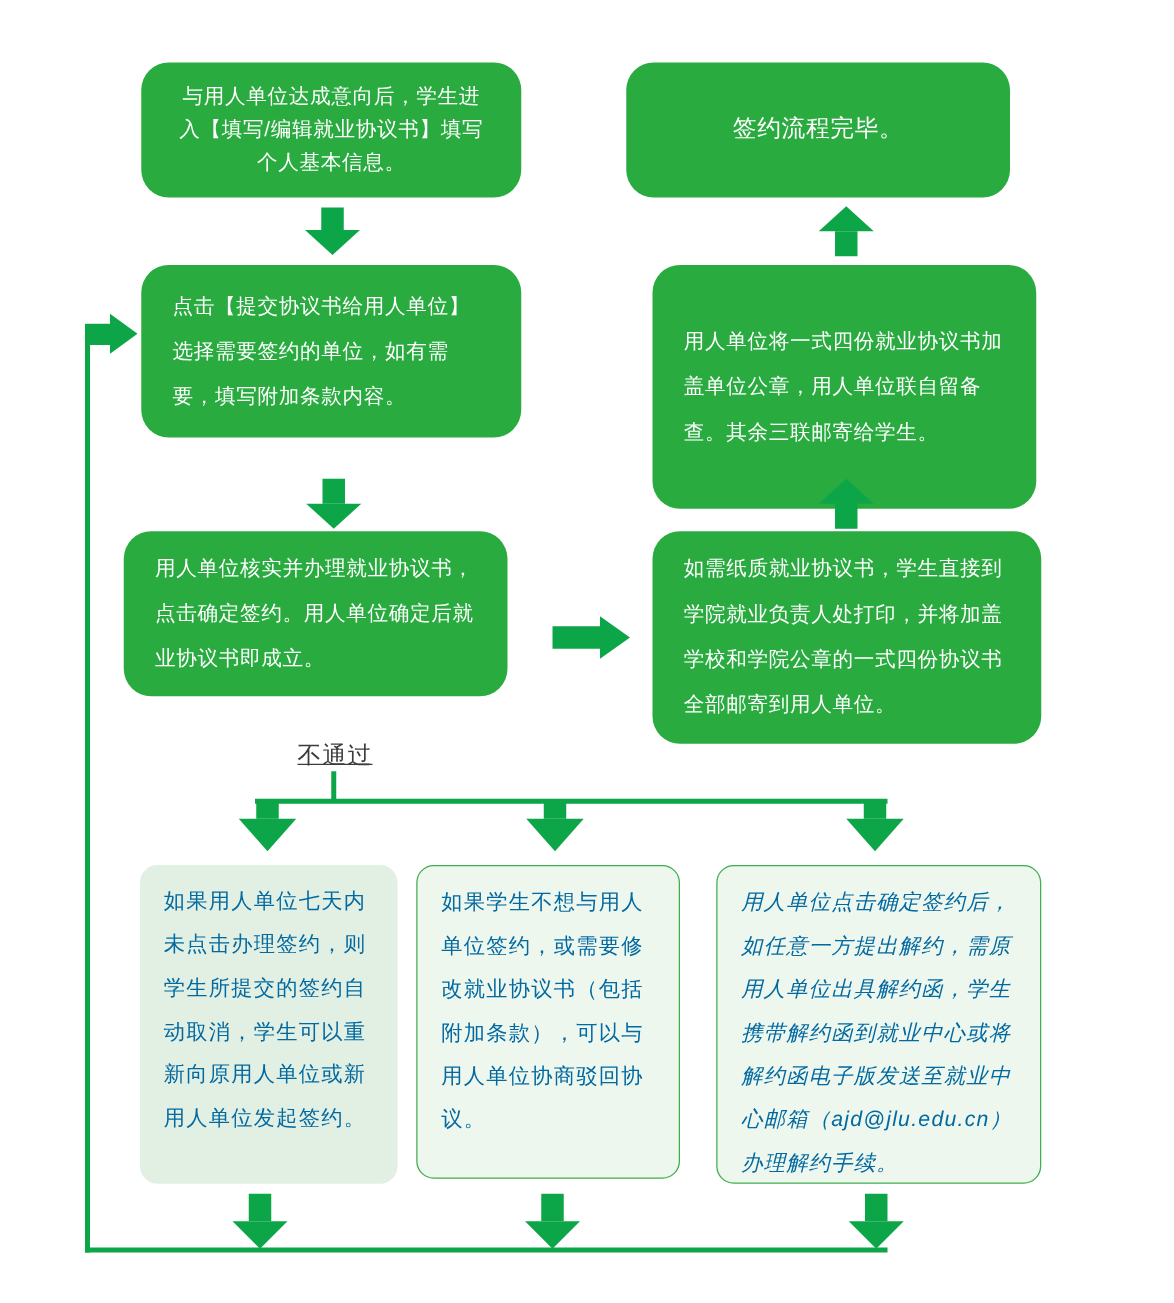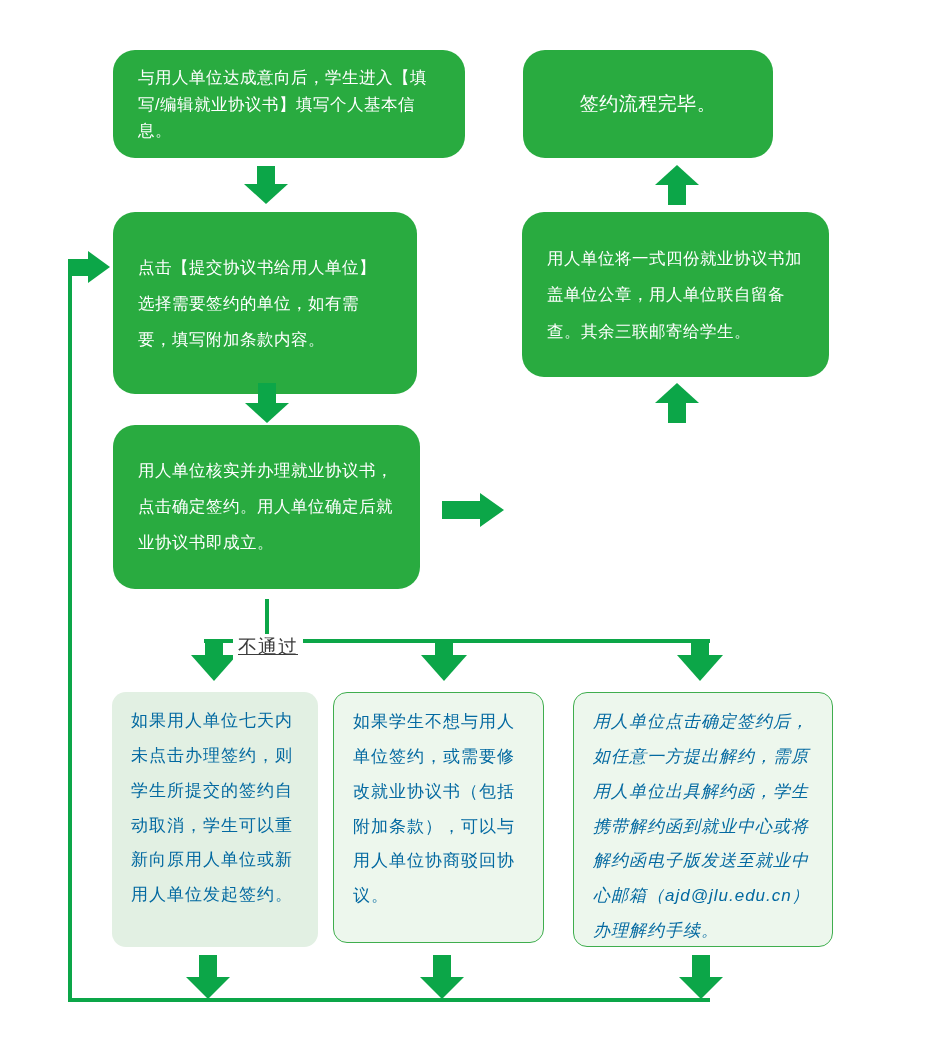--- a/index.html
+++ b/index.html
@@ -56,40 +56,43 @@
     text-decoration:underline;
     padding:0 5px;
     z-index:2;
   }
 </style>
 </head>
 <body>
 
 <div class="canvas">
 
-  <div class="gbox tight" style="left:113px;top:50px;width:352px;height:108px;">
+  <div class="gbox tight" style="left:113px;top:50px;width:304px;height:108px;text-align:center;">
     <span>与用人单位达成意向后，学生进入【填写/编辑就业协议书】填写个人基本信息。</span>
   </div>
 
-  <div class="gbox" style="left:113px;top:212px;width:304px;height:182px;">
+  <div class="gbox" style="left:113px;top:212px;width:304px;height:138px;">
     <span>点击【提交协议书给用人单位】选择需要签约的单位，如有需要，填写附加条款内容。</span>
   </div>
 
-  <div class="gbox" style="left:113px;top:425px;width:307px;height:164px;font-family:Liberation Serif, serif;">
+  <div class="gbox" style="left:99px;top:425px;width:307px;height:132px;">
     <span>用人单位核实并办理就业协议书，点击确定签约。用人单位确定后就业协议书即成立。</span>
   </div>
 
-  <div class="gbox center" style="left:523px;top:50px;width:250px;height:108px;">
+  <div class="gbox center" style="left:501px;top:50px;width:307px;height:108px;">
     <span>签约流程完毕。</span>
   </div>
 
-  <div class="gbox" style="left:522px;top:212px;width:307px;height:165px;">
+  <div class="gbox" style="left:522px;top:212px;width:307px;height:195px;">
     <span>用人单位将一式四份就业协议书加盖单位公章，用人单位联自留备查。其余三联邮寄给学生。</span>
   </div>
 
+  <div class="gbox" style="left:522px;top:425px;width:311px;height:170px;">
+    <span>如需纸质就业协议书，学生直接到学院就业负责人处打印，并将加盖学校和学院公章的一式四份协议书全部邮寄到用人单位。</span>
+  </div>
 
   <div class="arr" style="left:244px;top:166px;width:44px;height:38px;">
     <i class="st" style="left:13px;top:0;width:18px;height:18px;"></i>
     <i class="hd" style="left:0;top:18px;border-left:22px solid transparent;border-right:22px solid transparent;border-top:20px solid #0CA648;"></i>
   </div>
 
   <div class="arr" style="left:245px;top:383px;width:44px;height:40px;">
     <i class="st" style="left:13px;top:0;width:18px;height:20px;"></i>
     <i class="hd" style="left:0;top:20px;border-left:22px solid transparent;border-right:22px solid transparent;border-top:20px solid #0CA648;"></i>
   </div>
@@ -103,21 +106,21 @@
     <i class="hd" style="left:0;top:0;border-left:22px solid transparent;border-right:22px solid transparent;border-bottom:20px solid #0CA648;"></i>
     <i class="st" style="left:13px;top:20px;width:18px;height:20px;"></i>
   </div>
 
   <div class="arr" style="left:655px;top:165px;width:44px;height:40px;">
     <i class="hd" style="left:0;top:0;border-left:22px solid transparent;border-right:22px solid transparent;border-bottom:20px solid #0CA648;"></i>
     <i class="st" style="left:13px;top:20px;width:18px;height:20px;"></i>
   </div>
 
   <div class="ln" style="left:265px;top:599px;width:4px;height:42px;"></div>
-  <div class="branch-label" style="left:233px;top:634px;">不通过</div>
+  <div class="branch-label" style="left:233px;top:591px;">不通过</div>
   <div class="ln" style="left:204px;top:639px;width:506px;height:4px;"></div>
 
   <div class="arr" style="left:191px;top:642px;width:46px;height:39px;">
     <i class="st" style="left:14px;top:0;width:18px;height:13px;"></i>
     <i class="hd" style="left:0;top:13px;border-left:23px solid transparent;border-right:23px solid transparent;border-top:26px solid #0CA648;"></i>
   </div>
   <div class="arr" style="left:421px;top:642px;width:46px;height:39px;">
     <i class="st" style="left:14px;top:0;width:18px;height:13px;"></i>
     <i class="hd" style="left:0;top:13px;border-left:23px solid transparent;border-right:23px solid transparent;border-top:26px solid #0CA648;"></i>
   </div>

